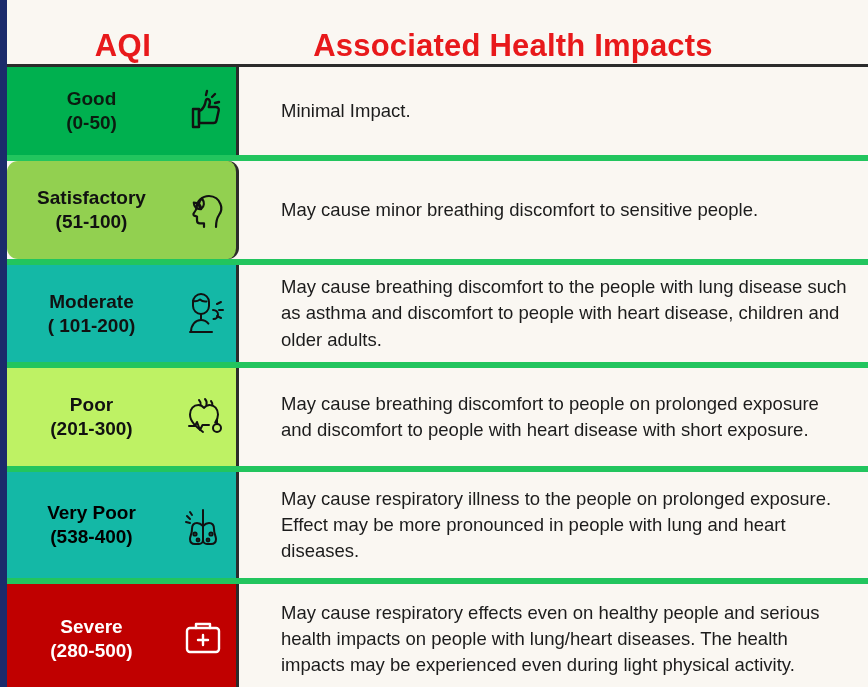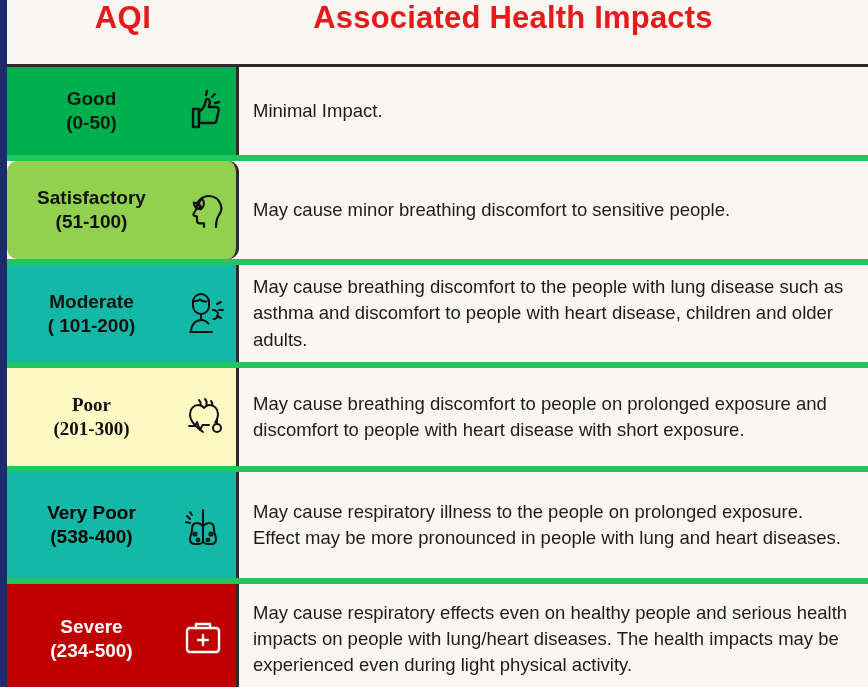--- a/index.html
+++ b/index.html
@@ -43,21 +43,21 @@
     width: 861px;
     height: 687px;
     background: #faf7f2;
     display: flex;
     flex-direction: column;
   }
   .header {
     display: flex;
     height: 64px;
     flex: 0 0 64px;
-    align-items: flex-start;
+    align-items: flex-end;
   }
   .header-aqi {
     width: 232px;
     flex: 0 0 232px;
     text-align: center;
     color: #e8191b;
     font-size: 31px;
     font-weight: bold;
     letter-spacing: 0.5px;
   }
@@ -123,27 +123,27 @@
 
   .desc {
     flex: 1 1 auto;
     padding: 10px 16px 10px 14px;
     font-size: 18.5px;
     color: #1c1c1c;
     line-height: 1.42;
     display: flex;
     align-items: center;
   }
-  .desc span { display: block; }
+  .desc span { display: block; margin-left: 28px; }
 
   .r-good .cat { background: #00b04f; }
   .r-good .cat-name, .r-good .cat-range { color: #0b1c10; }
   .r-satisfactory .cat { background: #92d050; border-radius: 11px; }
   .r-moderate .cat { background: #14b8a6; }
-  .r-poor .cat { background: #fef9c3; font-family: Liberation Serif, serif; }
+  .r-poor .cat { background: #bef264; }
   .r-verypoor .cat { background: #14b8a6; }
   .r-verypoor .cat-name, .r-verypoor .cat-range { color: #000; }
   .r-severe .cat { background: #c00000; }
   .r-severe .cat-name, .r-severe .cat-range { color: #ffffff; }
 
   .h-good { height: 88px; }
   .h-satisfactory { height: 98px; }
   .h-moderate { height: 97px; }
   .h-poor { height: 98px; }
   .h-verypoor { height: 106px; }
@@ -268,21 +268,21 @@
         </div>
         <div class="desc">
           <span>May cause respiratory illness to the people on prolonged exposure. Effect may be more pronounced in people with lung and heart diseases.</span>
         </div>
       </div>
 
       <div class="row r-severe h-severe">
         <div class="cat">
           <div class="cat-text">
             <span class="cat-name">Severe</span>
-            <span class="cat-range">(234-500)</span>
+            <span class="cat-range">(280-500)</span>
           </div>
           <div class="cat-icon">
             <svg width="50" height="46" viewBox="0 0 50 46" fill="none" stroke="#ffffff" stroke-width="2.4" stroke-linecap="round" stroke-linejoin="round">
               <rect x="9" y="12" width="32" height="24" rx="3"></rect>
               <path d="M18 12V8h14v4"></path>
               <path d="M25 19v10M20 24h10"></path>
             </svg>
           </div>
         </div>
         <div class="desc">

